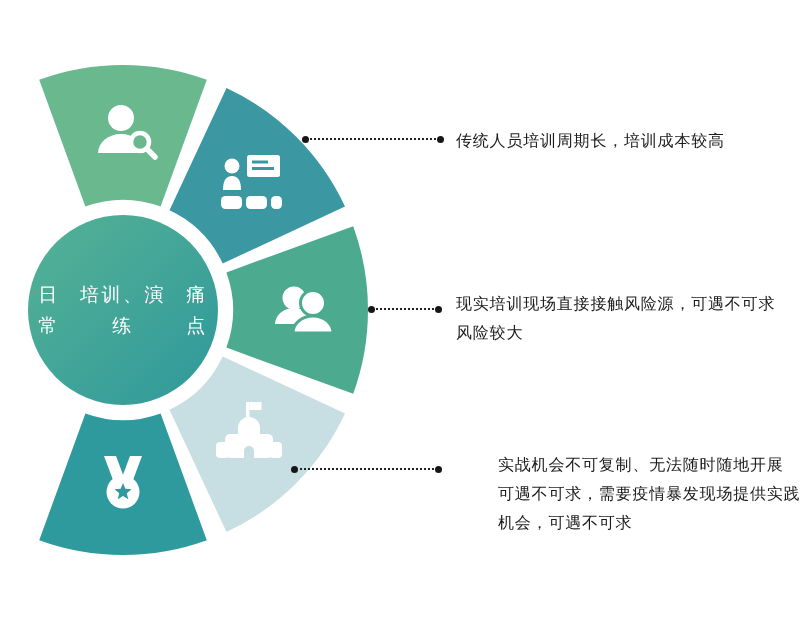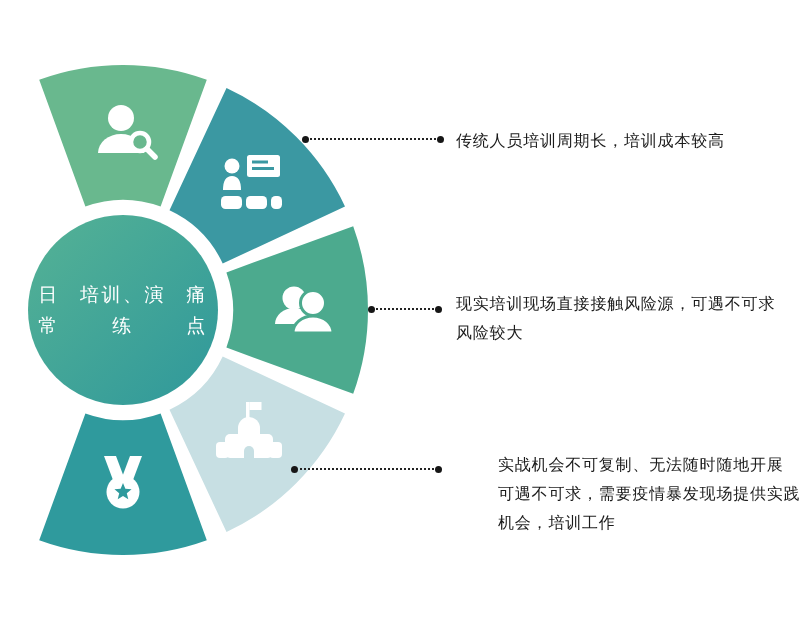--- a/index.html
+++ b/index.html
@@ -129,16 +129,16 @@
   </div>
 
   <div class="callout" style="left:456px;top:289px;">
     <div>现实培训现场直接接触风险源，可遇不可求</div>
     <div>风险较大</div>
   </div>
 
   <div class="callout" style="left:456px;top:450px;margin-left:42px;">
     <div>实战机会不可复制、无法随时随地开展</div>
     <div>可遇不可求，需要疫情暴发现场提供实践</div>
-    <div>机会，培训工作</div>
+    <div>机会，可遇不可求</div>
   </div>
 
 </div>
 
 </body></html>

